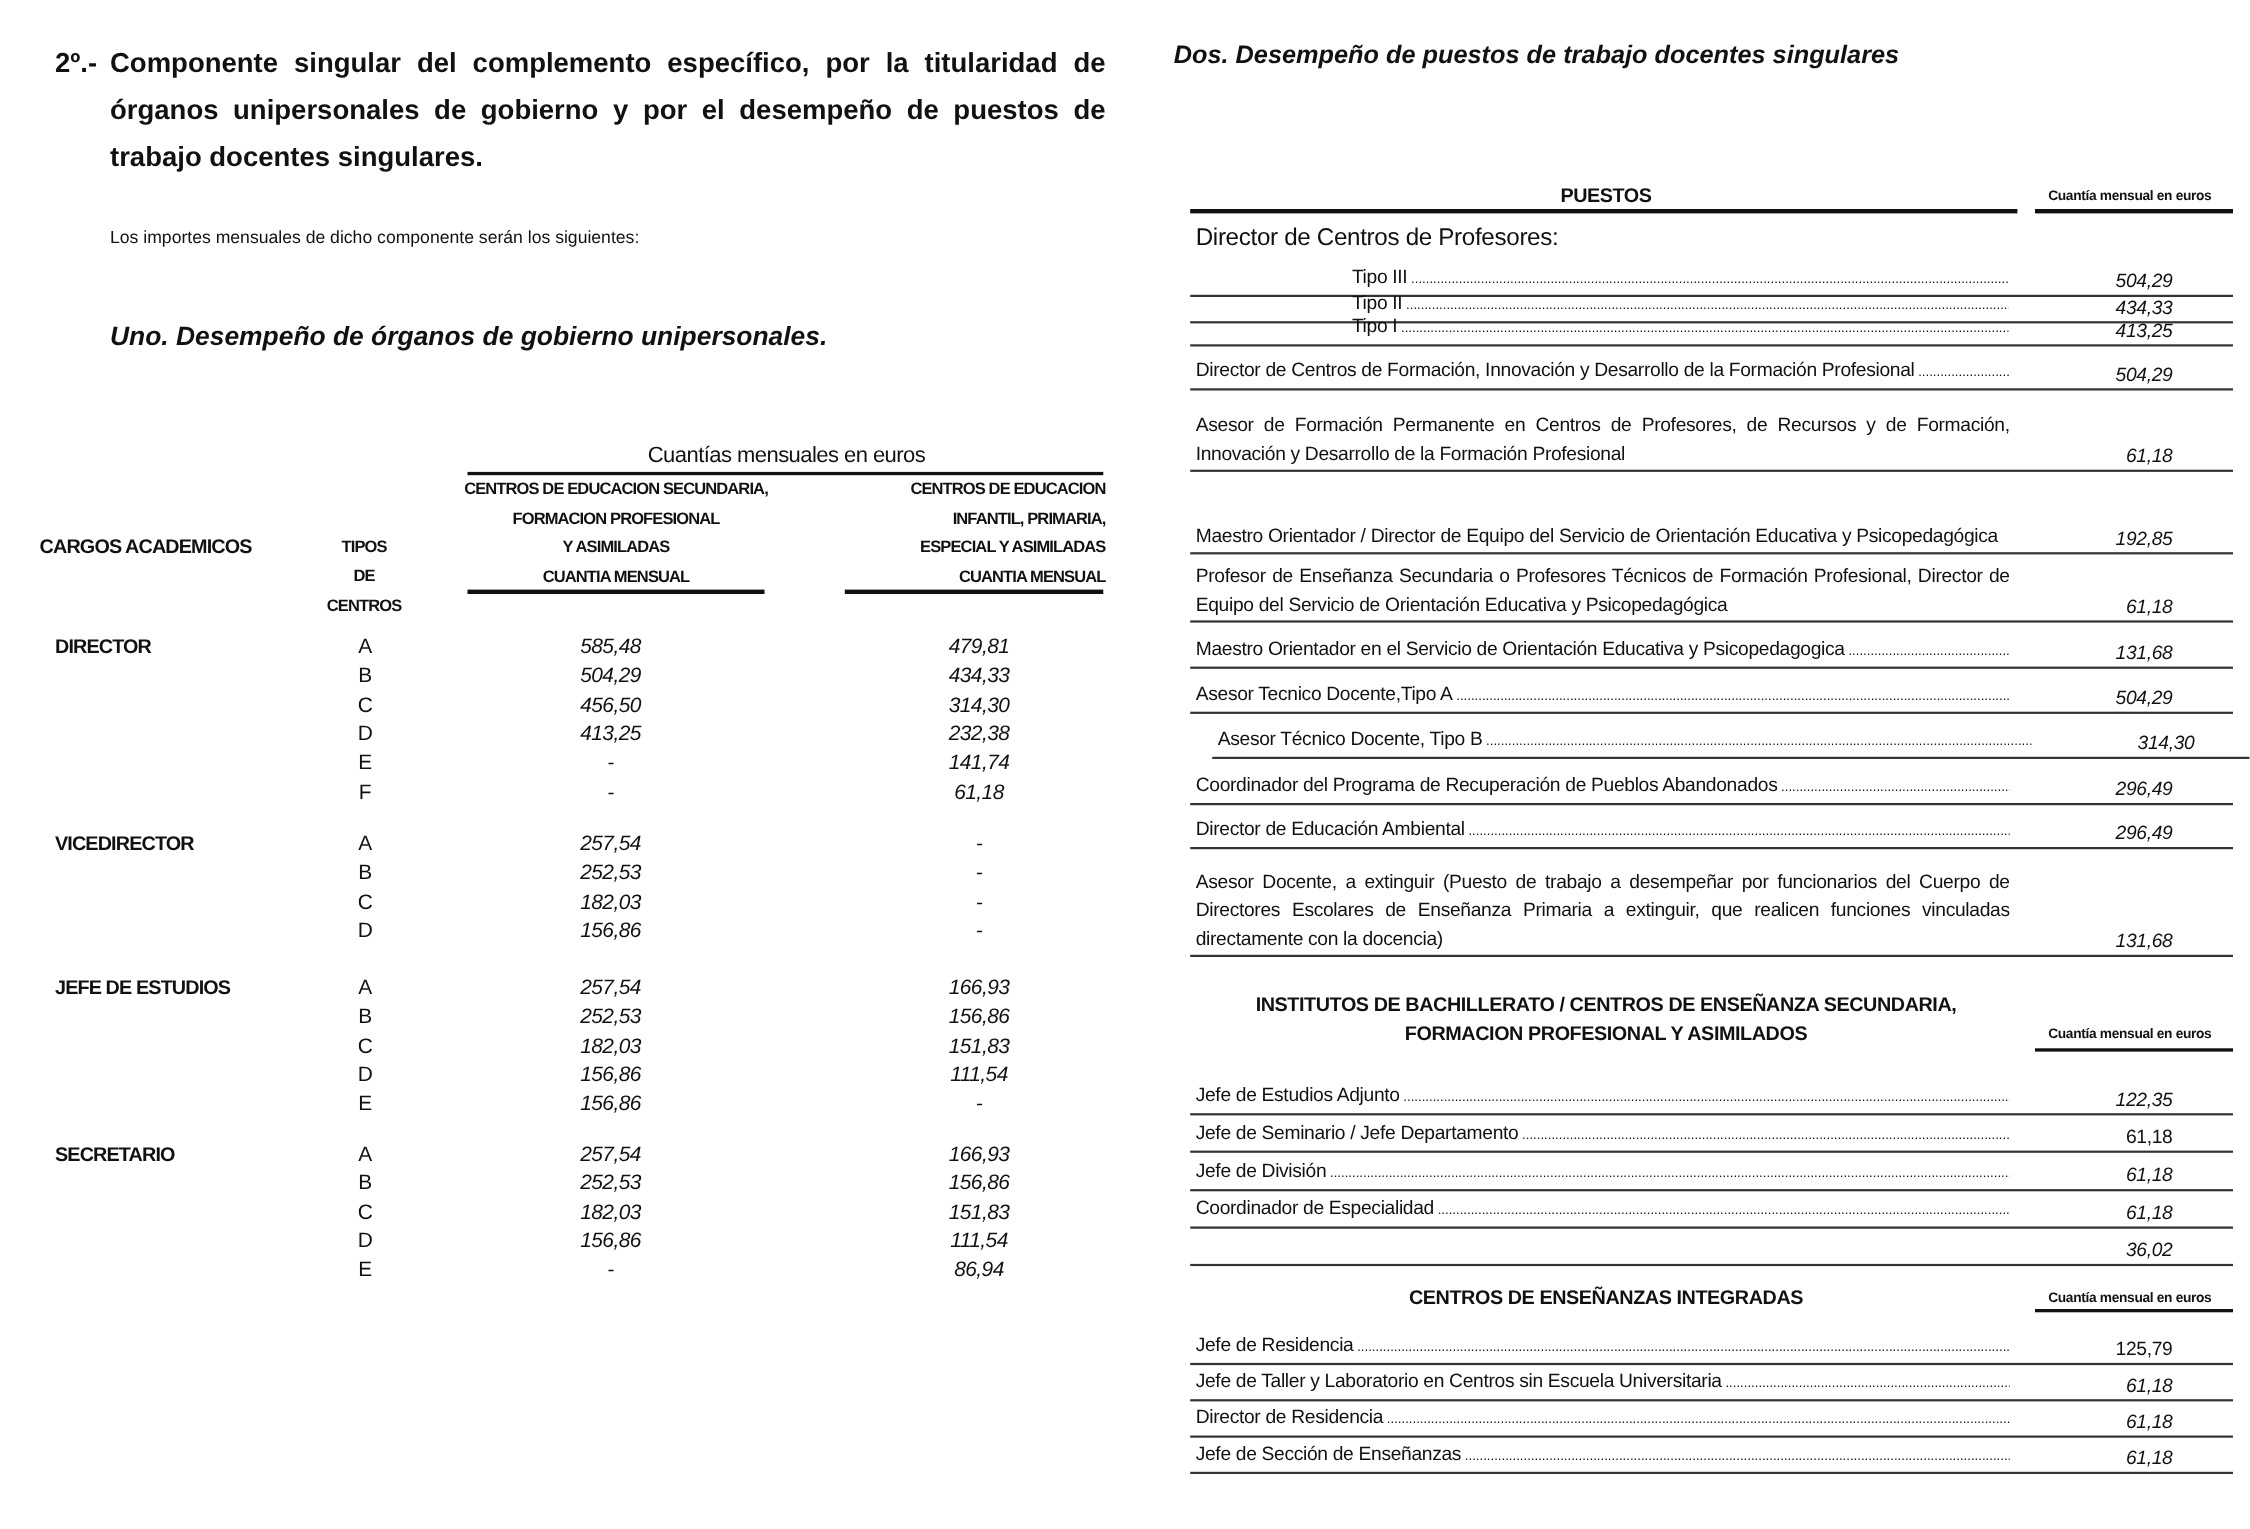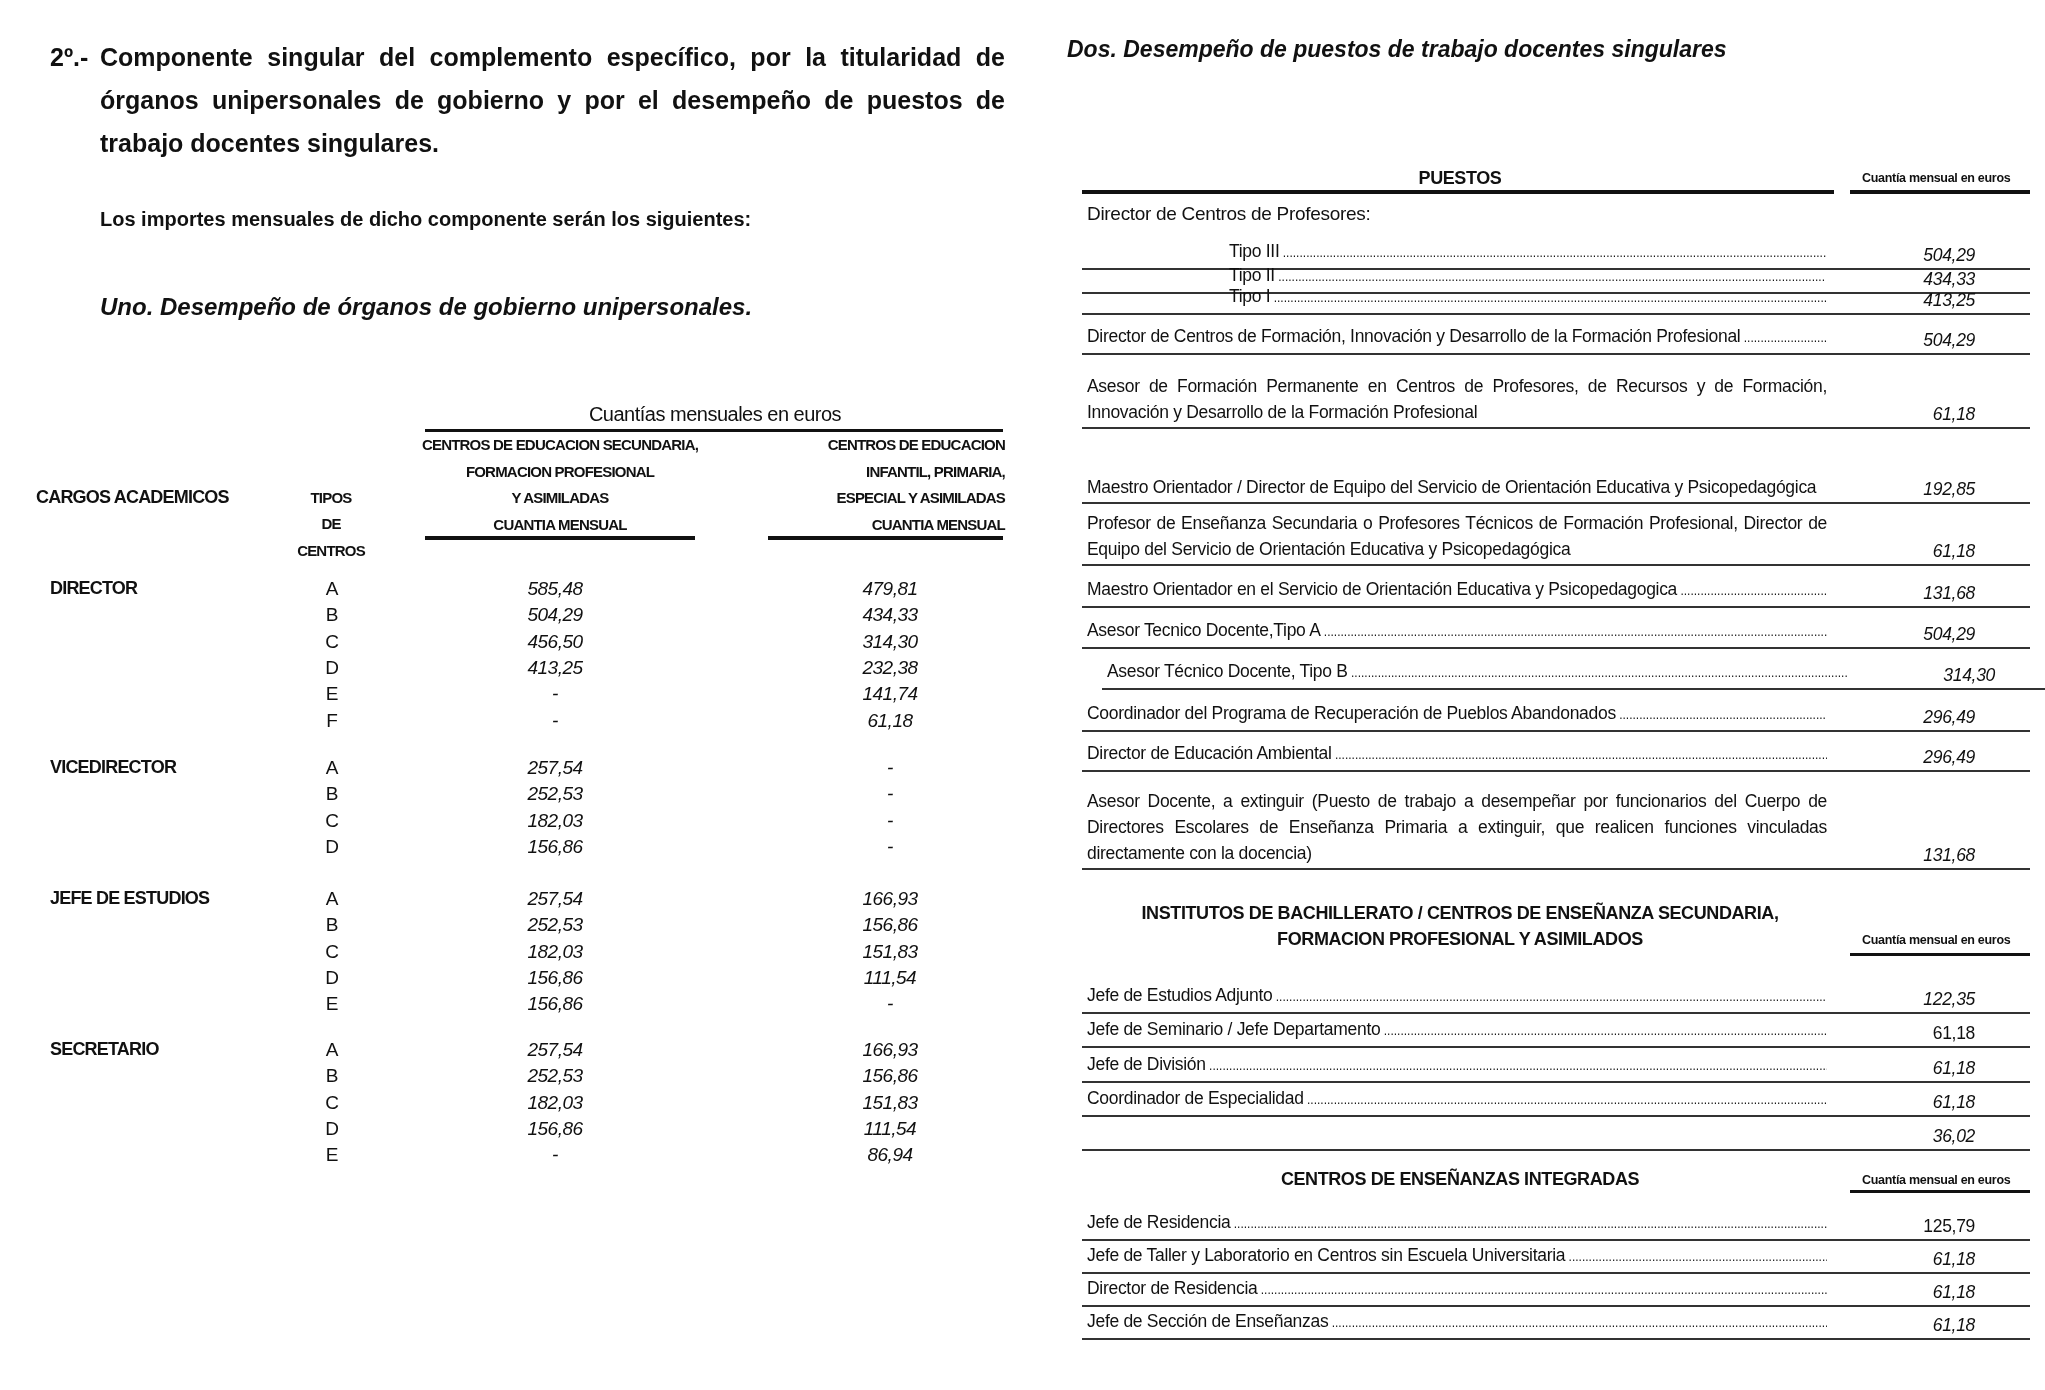--- a/index.html
+++ b/index.html
@@ -4,21 +4,21 @@
 <style>
   html, body { margin:0; padding:0; background:#fff; }
   body { width:2045px; height:1390px; position:relative; overflow:hidden; color:#111;
          font-family:"Liberation Sans", sans-serif; }
   .abs { position:absolute; }
 
   
   #heading { left:50px; top:36px; width:955px; font-size:25px; font-weight:bold; line-height:43px; }
   #heading .num { position:absolute; left:0; top:0; }
   #heading .txt { margin-left:50px; text-align:justify; text-align-last:left; }
-  #intro { left:100px; top:208px; font-size:20px;font-weight:bold; }
+  #intro { left:100px; top:208px; font-size:16px; }
   #uno { left:100px; top:293px; font-size:24px; font-weight:bold; font-style:italic; }
 
   #tbl1-title { left:425px; top:403px; width:580px; text-align:center; font-size:20px; letter-spacing:-0.5px; }
   .rule { position:absolute; background:#111; }
   .colhead { position:absolute; text-align:center; font-size:15px; font-weight:bold; line-height:26.5px; letter-spacing:-0.8px; }
   #cargos-h { left:36px; top:487px; font-size:18px; font-weight:bold; letter-spacing:-0.8px; }
 
   .cargo { position:absolute; left:50px; font-size:18px; font-weight:bold; letter-spacing:-0.8px; }
   .tipo { position:absolute; left:322px; width:20px; text-align:center; font-size:19px; }
   .v1 { position:absolute; left:505px; width:100px; text-align:center; font-size:19px; font-style:italic; letter-spacing:-0.5px; }
@@ -138,21 +138,21 @@
     <div class="v1" style="top: 1144.2px;">-</div>
     <div class="v2" style="top: 1144.2px;">86,94</div>
   </div>
 
 <div id="dos" class="abs">Dos. Desempeño de puestos de trabajo docentes singulares</div>
 
 <div class="sec-head" style="left:1085px;top:165px;width:750px;">PUESTOS</div>
 <div class="amt-head" style="left:1862px;top:171px;">Cuantía mensual en euros</div>
 <div class="rule" style="left:1082px;top:190px;width:752px;height:4px;"></div>
 <div class="rule" style="left:1850px;top:190px;width:180px;height:4px;"></div>
-<div class="abs" style="left:1087px;top:203px;font-size:19px;letter-spacing:-0.3px;">Director de Centros de Profesores:</div>
+<div class="abs" style="left:1087px;top:203px;font-size:22px;letter-spacing:-0.3px;">Director de Centros de Profesores:</div>
 
 <div id="puestos-rows">
     <div class="row tipo-row" style="top: 238px; height: 30px;">
       <div class="lbl dots nowrap">Tipo III</div>
       <div class="val">504,29</div>
     </div>
     <div class="row tipo-row" style="top: 270px; height: 22px;">
       <div class="lbl dots nowrap">Tipo II</div>
       <div class="val">434,33</div>
     </div>

